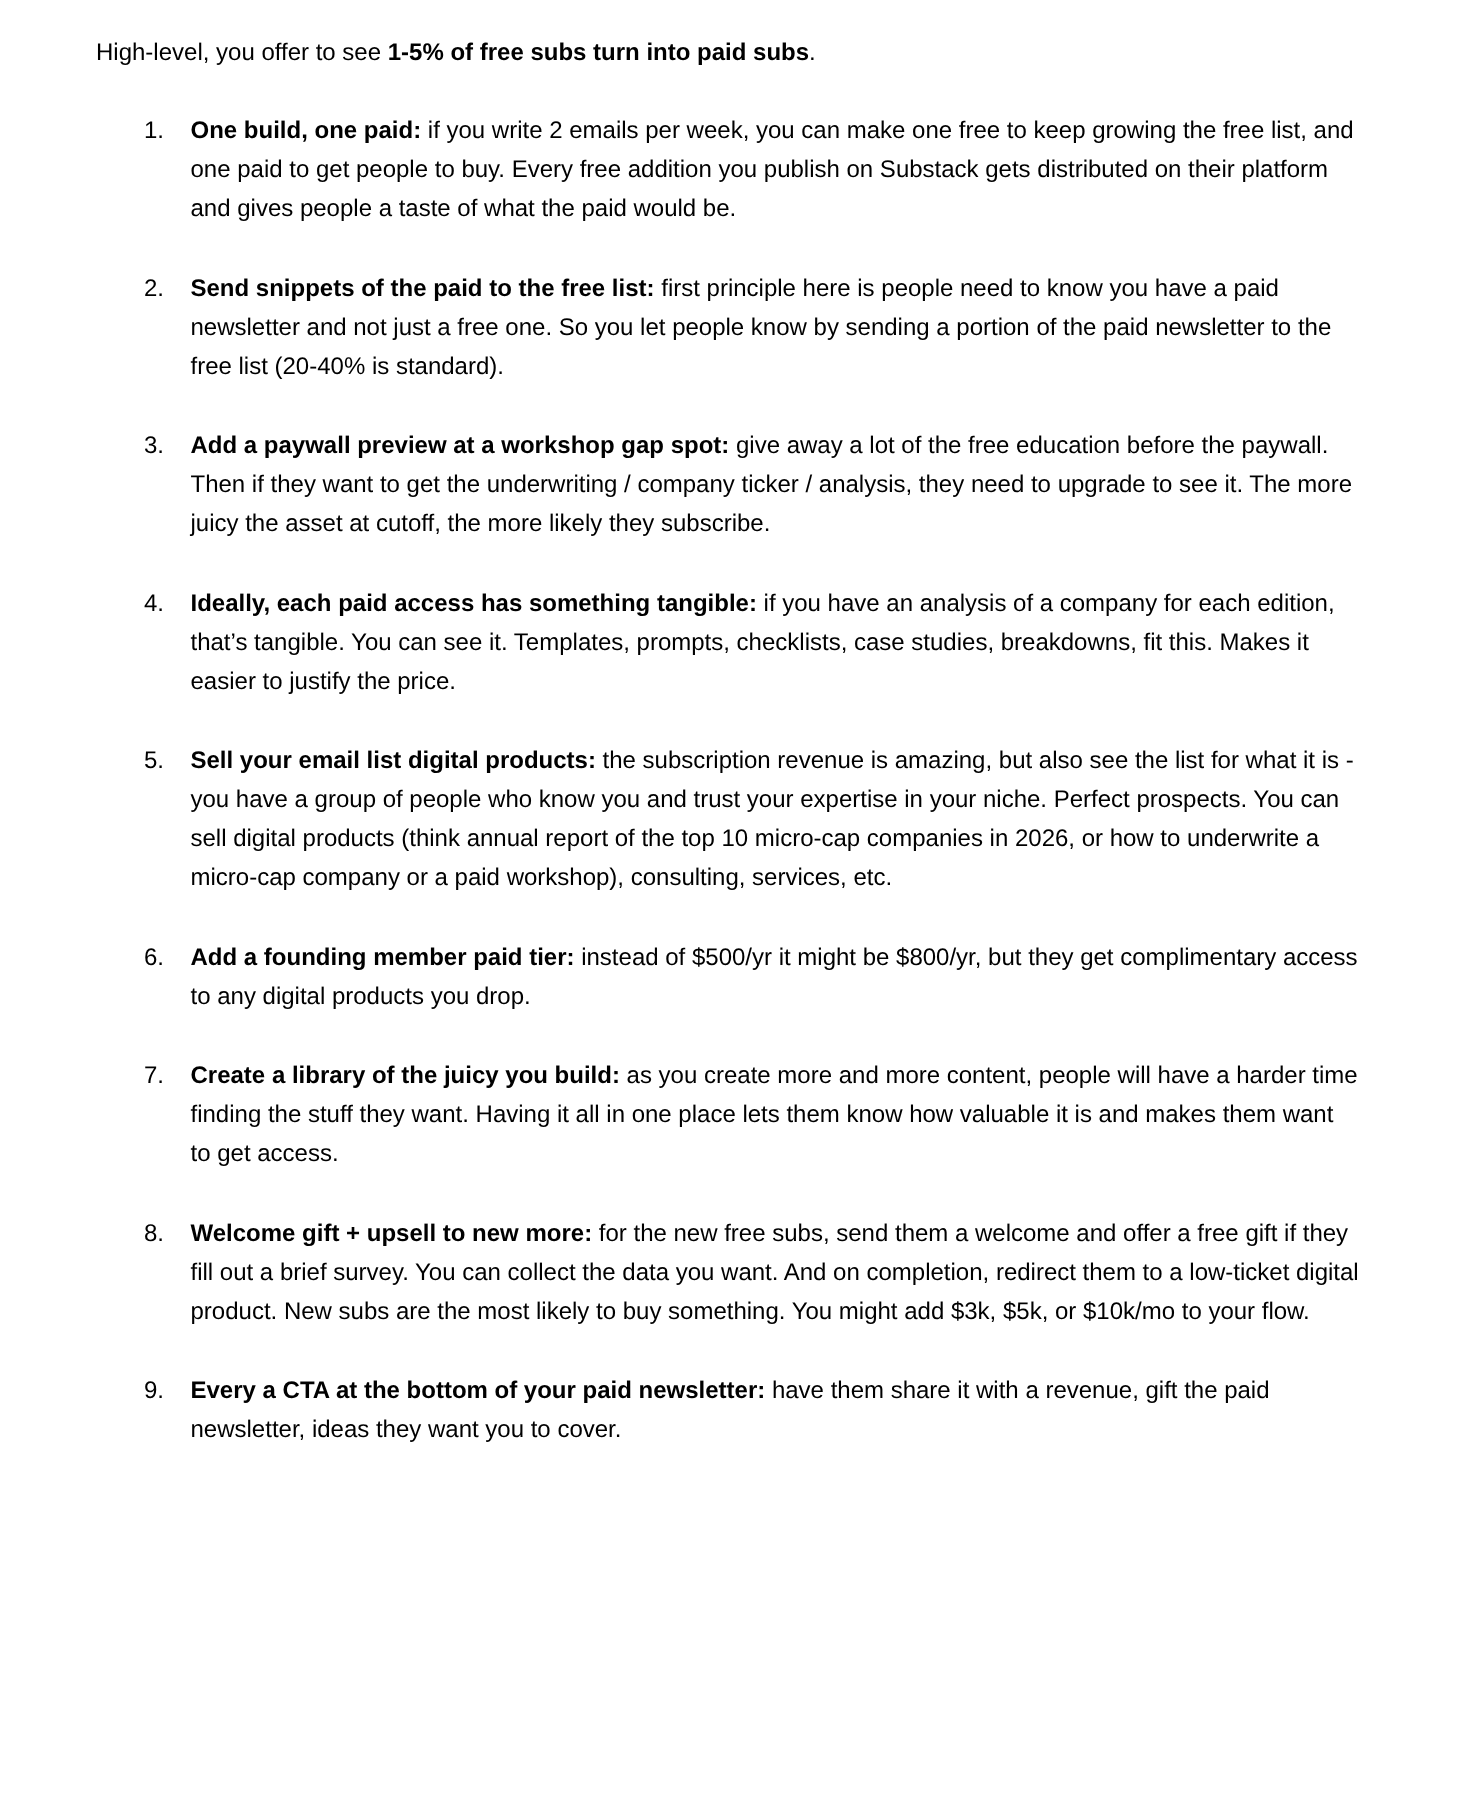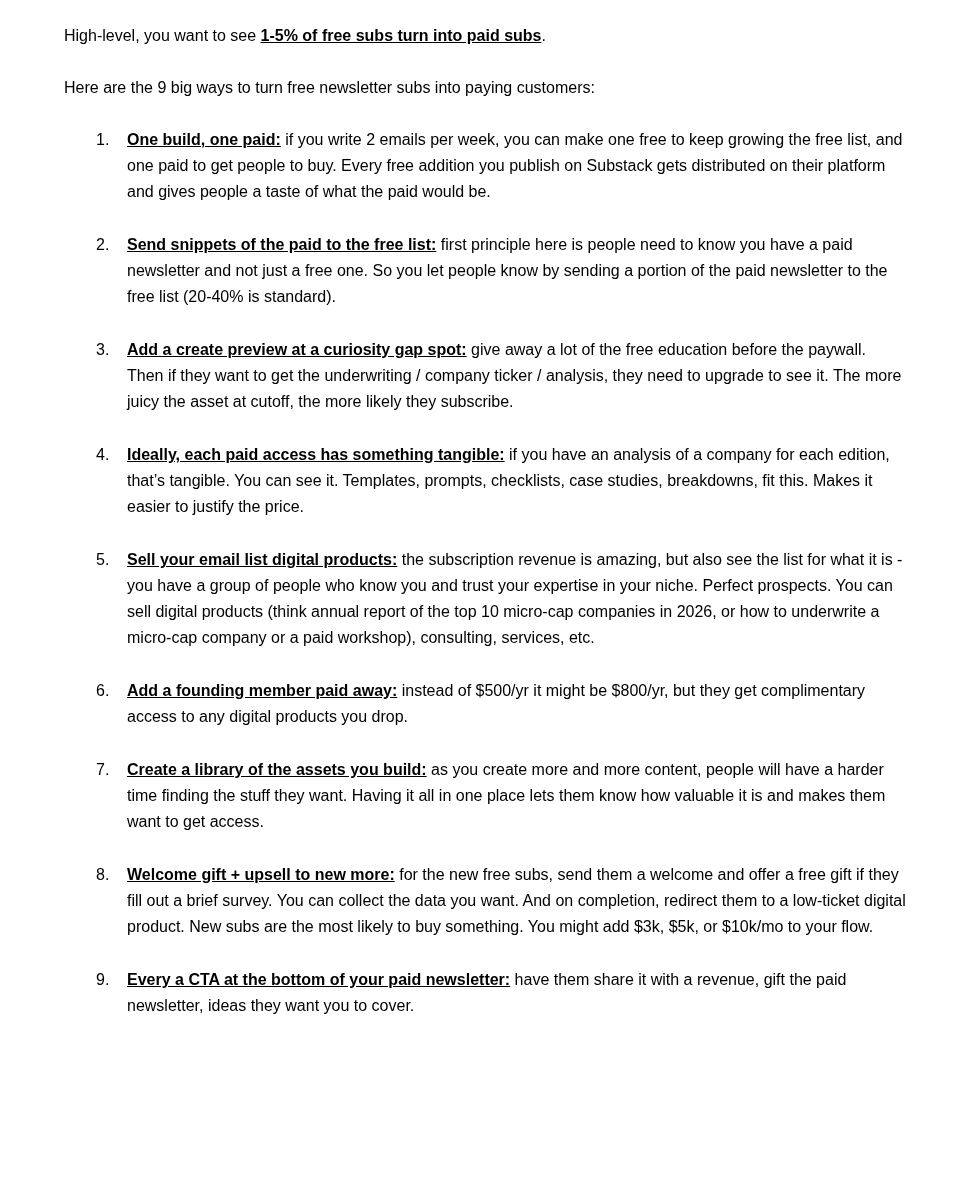--- a/index.html
+++ b/index.html
@@ -9,21 +9,21 @@
     box-sizing: border-box;
     padding: 23px 72px 0 64px;
     font-family: "Liberation Sans", "DejaVu Sans", sans-serif;
     font-size: 16px;
     line-height: 26px;
     color: #000000;
     overflow: hidden;
     background: #ffffff;
   }
   .para { margin: 0 0 26px 0; }
-  .b { font-weight: bold; text-decoration: underline; }
+  .b { font-weight: bold; }
   .list { margin: 0; }
   .item {
     display: flex;
     margin: 0 0 27px 0;
     padding-left: 32px;
   }
   .item:last-child { margin-bottom: 0; }
   .marker { flex: none; width: 31px; }
   .item-body { flex: 1; }
   .squiggle {
@@ -31,59 +31,58 @@
     text-decoration-color: #5b8ee6;
     text-decoration-thickness: 1px;
     text-underline-offset: 3px;
   }
 </style>
 </head>
 <body>
 
 <div class="page">
 
-  <p class="para"><span>High-level, you want to see </span><span class="b">1-5% of free subs turn into paid subs</span><span>.</span></p>
+  <p class="para"><span>High-level, you offer to see </span><span class="b">1-5% of free subs turn into paid subs</span><span>.</span></p>
 
-  <p class="para">Here are the 9 big ways to turn free newsletter subs into paying customers:</p>
 
   <div class="list">
 
     <div class="item">
       <span class="marker">1.</span>
       <div class="item-body"><span class="b">One build, one paid:</span><span> if you write 2 emails per week, you can make one free to keep growing the free list, and one paid to get people to buy. Every free addition you publish on Substack gets distributed on their platform and gives people a taste of what the paid would be.</span></div>
     </div>
 
     <div class="item">
       <span class="marker">2.</span>
       <div class="item-body"><span class="b">Send snippets of the paid to the free list:</span><span> first principle here is people need to know you have a paid newsletter and not just a free one. So you let people know by sending a portion of the paid newsletter to the free list (20-40% is standard).</span></div>
     </div>
 
     <div class="item">
       <span class="marker">3.</span>
-      <div class="item-body"><span class="b">Add a create preview at a curiosity gap spot:</span><span> give away a lot of the free education before the paywall. Then if they want to get the underwriting / company ticker / analysis, they need to upgrade to see it. The more juicy the asset at cutoff, the more likely they subscribe.</span></div>
+      <div class="item-body"><span class="b">Add a paywall preview at a workshop gap spot:</span><span> give away a lot of the free education before the paywall. Then if they want to get the underwriting / company ticker / analysis, they need to upgrade to see it. The more juicy the asset at cutoff, the more likely they subscribe.</span></div>
     </div>
 
     <div class="item">
       <span class="marker">4.</span>
       <div class="item-body"><span class="b">Ideally, each paid access has something tangible:</span><span> if you have an analysis of a company for each edition, that’s tangible. You can see it. Templates, prompts, checklists, case studies, breakdowns, fit this. Makes it easier to justify the price.</span></div>
     </div>
 
     <div class="item">
       <span class="marker">5.</span>
       <div class="item-body"><span class="b">Sell your email list digital products:</span><span> the subscription revenue is amazing, but also see the list for what it is - you have a group of people who know you and trust your expertise in your niche. Perfect prospects. You can sell digital products (think annual report of the top 10 micro-cap companies in 2026, or how to underwrite a micro-cap company or a paid workshop), consulting, services, etc.</span></div>
     </div>
 
     <div class="item">
       <span class="marker">6.</span>
-      <div class="item-body"><span class="b">Add a founding member paid away:</span><span> instead of $500/yr it might be $800/yr, but they get complimentary access to any digital products you drop.</span></div>
+      <div class="item-body"><span class="b">Add a founding member paid tier:</span><span> instead of $500/yr it might be $800/yr, but they get complimentary access to any digital products you drop.</span></div>
     </div>
 
     <div class="item">
       <span class="marker">7.</span>
-      <div class="item-body"><span class="b">Create a library of the assets you build:</span><span> as you create more and more content, people will have a harder time finding the stuff they want. Having it all in one place lets them know how valuable it is and makes them want to get access.</span></div>
+      <div class="item-body"><span class="b">Create a library of the juicy you build:</span><span> as you create more and more content, people will have a harder time finding the stuff they want. Having it all in one place lets them know how valuable it is and makes them want to get access.</span></div>
     </div>
 
     <div class="item">
       <span class="marker">8.</span>
       <div class="item-body"><span class="b">Welcome gift + upsell to new more:</span><span> for the new free subs, send them a welcome and offer a free gift if they fill out a brief survey. You can collect the data you want. And on completion, redirect them to a low-ticket digital product. New subs are the most likely to buy something. You might add $3k, $5k, or $10k/mo to your flow.</span></div>
     </div>
 
     <div class="item">
       <span class="marker">9.</span>
       <div class="item-body"><span class="b">Every a CTA at the bottom of your paid newsletter:</span><span> have them share it with a revenue, </span><span class="squiggle">gift</span><span> the paid newsletter, ideas they want you to cover.</span></div>

